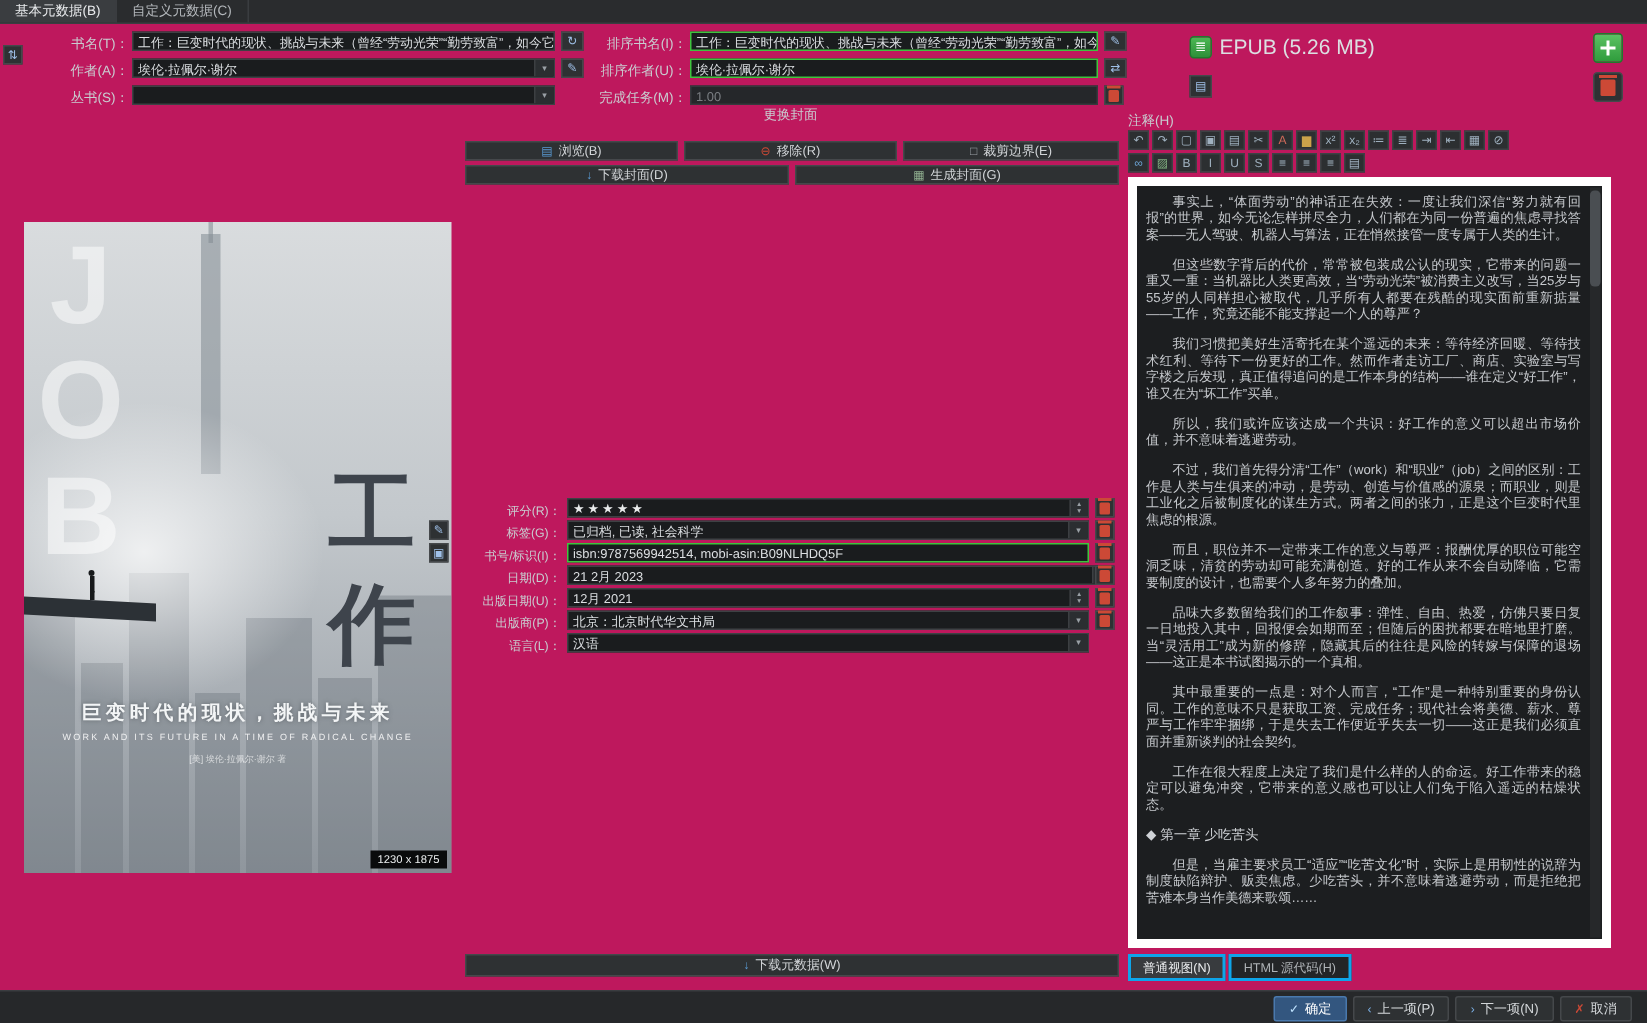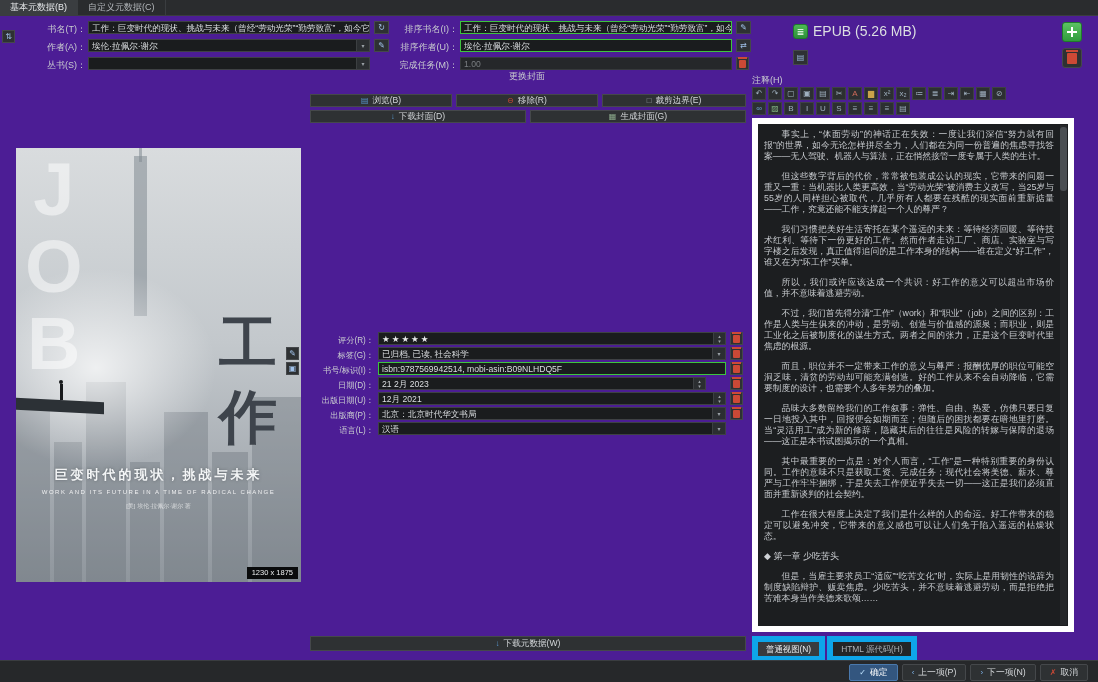--- a/index.html
+++ b/index.html
@@ -1,16 +1,16 @@
 <!DOCTYPE html>
 <html><head>
 <meta charset="utf-8">
 <style>
   html,body{margin:0;padding:0;background:#151617;}
-  .app{position:relative;width:1098px;height:682px;background:#4c1d95;overflow:hidden;
+  .app{position:relative;width:1098px;height:682px;background:#be185d;overflow:hidden;
        font-family:"Liberation Sans","DejaVu Sans",sans-serif;color:#cfd2d6;}
   .abs{position:absolute;box-sizing:border-box;}
   
   .tabbar{left:0;top:0;right:0;height:16px;background:#2a2c2e;border-bottom:1px solid #3a3d40;display:flex;}
   .tab{font-size:9px;line-height:15px;padding:0 10px;color:#b4b8bc;border-right:1px solid #3a3d40;}
   .tab.active{background:#3a3d40;color:#e9ebed;}
   
   .lbl{font-size:9px;line-height:13px;text-align:right;white-space:nowrap;color:#c9ccd0;overflow:hidden;}
   .lbl.sm{font-size:8.2px;}
   .input{height:13px;background:#1a1c1e;border:1px solid #3e4144;overflow:hidden;}
@@ -67,21 +67,21 @@
   
   .ntrow{display:flex;gap:2px;align-items:center;}
   .ticon{width:14px;height:13px;background:#2c2f31;border:1px solid #3e4144;color:#9fb0bf;font-size:8px;
          display:flex;align-items:center;justify-content:center;box-sizing:border-box;}
   .notes-body{background:#1c1e20;border:6px solid #ffffff;overflow:hidden;}
   .nb-inner{position:absolute;left:6px;right:14px;top:5px;bottom:4px;overflow:hidden;}
   .note-p{font-size:8.8px;line-height:11px;text-align:justify;text-indent:2em;margin:0 0 9px 0;color:#c6c9cd;}
   .note-h{font-size:9px;line-height:11px;margin:2px 0 9px 0;color:#cfd2d6;}
   .sb-track{position:absolute;right:1px;top:1px;bottom:1px;width:7px;background:#26282a;}
   .sb-thumb{position:absolute;right:0;left:0;top:2px;height:64px;background:#4a4e52;border-radius:3px;}
-  .vtab{font-size:8.4px;line-height:12px;padding:1px 8px;color:#aeb2b6;background:#232527;border:6px solid #0ea5e9;}
+  .vtab{font-size:8.4px;line-height:12px;padding:1px 8px;color:#aeb2b6;background:#232527;border:2px solid #0ea5e9;}
   .vtab.active{background:#383b3e;color:#e9ebed;}
   
   .footer{left:0;right:0;bottom:0;height:22px;background:#26282a;border-top:1px solid #3a3d40;}
   .fbtns{position:absolute;right:10px;top:3px;display:flex;gap:4px;}
   .fbtn{height:15px;padding:0 9px;background:#2e3133;border:1px solid #45484b;border-radius:2px;
         color:#d3d6d9;font-size:8.8px;display:flex;align-items:center;gap:4px;}
   .fbtn.primary{background:#33567f;border-color:#4a79ad;color:#fff;}
   .fico{font-size:8px;}
 </style>
 </head>
@@ -214,21 +214,21 @@
   <div class="abs sbtn" style="left:286px;top:362px;width:13px;">▣</div>
   <div class="abs lbl sm" style="left:302px;top:364px;width:72px;">书号/标识(I)：</div>
   <div class="abs input changed" style="left:378px;top:362px;width:348px;">
       <span class="val">isbn:9787569942514, mobi-asin:B09NLHDQ5F</span>
     </div>
   <div class="abs rbtn" style="left:730px;top:362px;">
       <span class="trash"></span>
     </div>
 
   <div class="abs lbl sm" style="left:300px;top:379px;width:74px;">日期(D)：</div>
-  <div class="abs input" style="left:378px;top:377px;width:328px;padding-right:11px;">
+  <div class="abs input" style="left:378px;top:377px;width:363px;padding-right:11px;">
       <span class="val">21 2月 2023</span>
       <span class="spin">
         <span>▴</span>
         <span>▾</span>
       </span>
     </div>
   <div class="abs rbtn" style="left:730px;top:377px;">
       <span class="trash"></span>
     </div>
 

